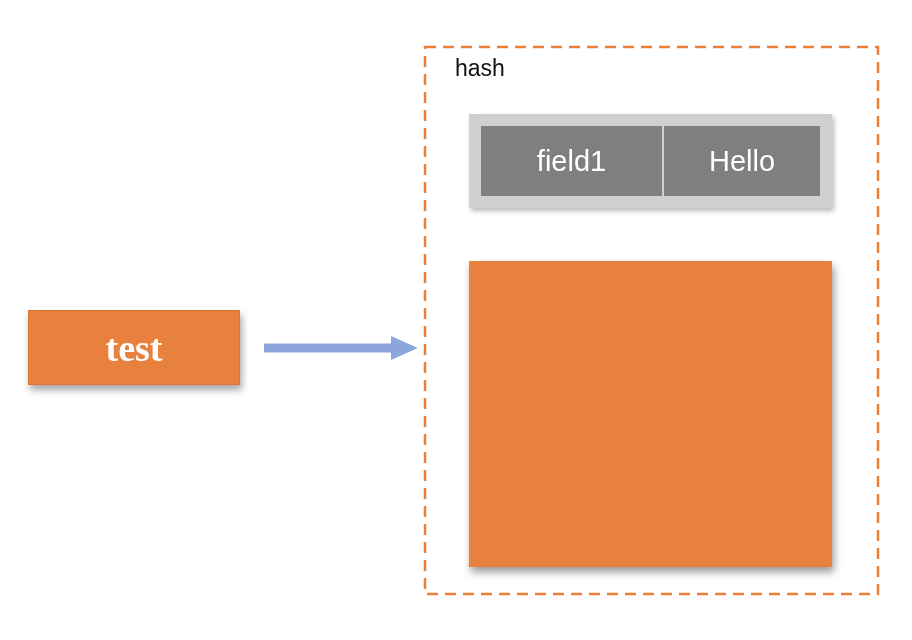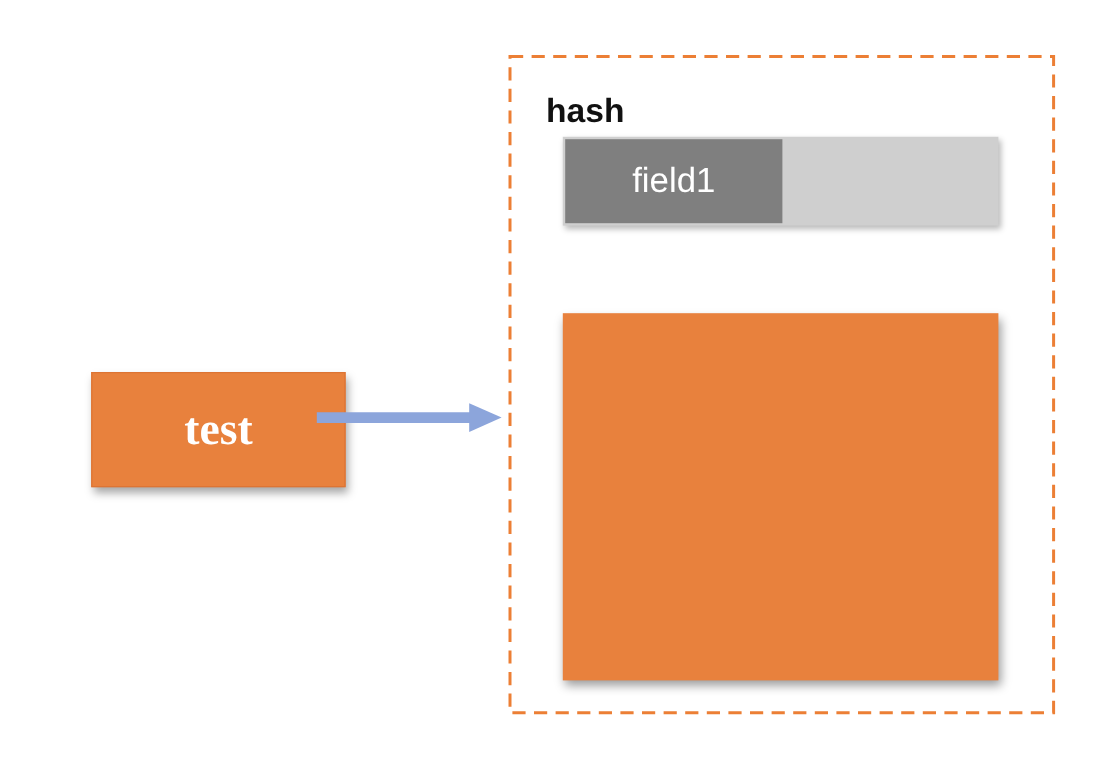--- a/index.html
+++ b/index.html
@@ -15,29 +15,28 @@
     background: #ffffff;
     overflow: hidden;
   }
 
   
   .key-node {
     position: absolute;
     left: 28px;
     top: 310px;
     width: 212px;
-    height: 96px;
+    height: 75px;
     background: var(--orange, #e8813d);
     border: 1px solid var(--orange_border, #dd7434);
     box-sizing: border-box;
     box-shadow: 2px 5px 7px rgba(0,0,0,0.35);
     display: flex;
     align-items: center;
     justify-content: center;
-    margin-left: 48px;
   }
   .key-node-label {
     font-family: "Liberation Serif", serif;
     font-weight: bold;
     font-size: 38px;
     color: var(--cell_text, #ffffff);
     line-height: 1;
   }
 
   
@@ -68,38 +67,37 @@
     fill: none;
     stroke: var(--dash_orange, #ec7f35);
     stroke-width: 2.5;
     stroke-dasharray: 11 7;
   }
 
   
   .hash-title {
     position: absolute;
     left: 455px;
-    top: 73px;
-    font-size: 28px;
+    top: 48px;
+    font-size: 23px;
     line-height: 40px;
     color: var(--title_black, #111111);
-    font-weight: bold;
   }
 
   
   .hash-table {
     position: absolute;
     left: 469px;
     top: 114px;
     width: 363px;
     display: grid;
     grid-template-columns: 181px 1fr;
     grid-auto-rows: 70px;
     gap: 2px;
-    padding: 2px;
+    padding: 12px;
     box-sizing: border-box;
     background: var(--divider_gray, #cfcfcf);
     box-shadow: 2px 3px 5px rgba(0,0,0,0.28);
   }
   .hash-cell {
     background: var(--cell_gray, #7f7f7f);
     color: var(--cell_text, #ffffff);
     font-size: 29px;
     display: flex;
     align-items: center;
@@ -132,17 +130,18 @@
   </svg>
 
   <svg class="boundary-svg" viewBox="0 0 457 551" aria-hidden="true">
     <rect x="2" y="2" width="453" height="547"></rect>
   </svg>
 
   <div class="hash-title">hash</div>
 
   <div class="hash-table">
     <div class="hash-cell">field1</div>
+    <div class="hash-cell">Hello</div>
   </div>
 
   <div class="hash-empty"></div>
 
 </div>
 
 </body></html>

